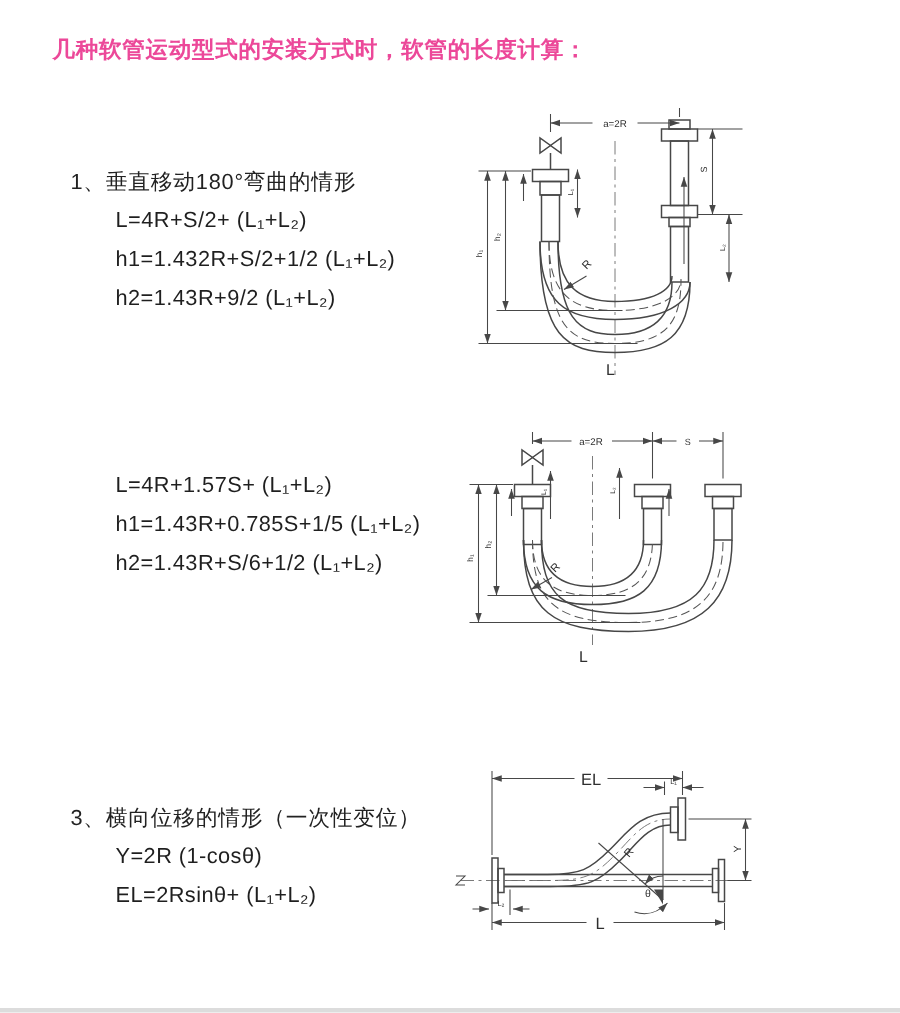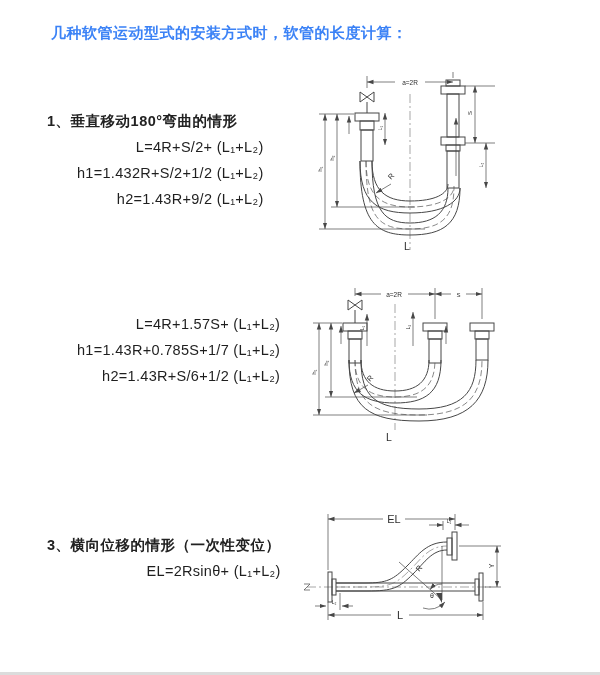--- a/index.html
+++ b/index.html
@@ -1,26 +1,26 @@
 <!DOCTYPE html>
 <html><head>
 <meta charset="utf-8">
 <style>
   html,body{margin:0;padding:0;}
   body{
     width:600px;height:675px;position:relative;background:#ffffff;
     font-family:"Liberation Sans","DejaVu Sans",sans-serif;color:#2b2b2b;overflow:hidden;
   }
   .title{
-    position:absolute;left:51px;top:24px;font-size:15px;font-weight:600;
-    letter-spacing:0.5px;color:#3b82f6;
+    position:absolute;left:35px;top:24px;font-size:15px;font-weight:600;
+    letter-spacing:0.5px;color:#ec4899;
   }
   .sec{position:absolute;left:47px;}
-  .sec .heading{font-size:14.5px;font-weight:700;color:#222;letter-spacing:0.5px;}
-  .sec .formula{margin:7px 0 0 30px;font-size:14.5px;line-height:19px;color:#1f1f1f;letter-spacing:0.3px;text-align:right;}
+  .sec .heading{font-size:14.5px;font-weight:400;color:#222;letter-spacing:0.5px;}
+  .sec .formula{margin:7px 0 0 30px;font-size:14.5px;line-height:19px;color:#1f1f1f;letter-spacing:0.3px;}
   #sec1{top:112px;}
   #sec2{top:308px;}
   #sec3{top:536px;}
   .diag{position:absolute;}
   #d1{left:305px;top:66px;}
   #d2{left:305px;top:280px;}
   #d3{left:295px;top:500px;}
   svg .ln{stroke:#474747;stroke-width:1;fill:none;}
   svg .tn{stroke:#474747;stroke-width:0.7;fill:none;}
   svg .dm{stroke:#474747;stroke-width:0.7;fill:none;}
@@ -36,26 +36,27 @@
 
 <div class="sec" id="sec1">
   <div class="heading">1、垂直移动180°弯曲的情形</div>
   <div class="formula">L=4R+S/2+ (L₁+L₂)</div>
   <div class="formula">h1=1.432R+S/2+1/2 (L₁+L₂)</div>
   <div class="formula">h2=1.43R+9/2 (L₁+L₂)</div>
 </div>
 
 <div class="sec" id="sec2">
   <div class="formula">L=4R+1.57S+ (L₁+L₂)</div>
-  <div class="formula">h1=1.43R+0.785S+1/7 (L₁+L₂)</div>
+  <div class="formula">h1=1.43R+0.785S+1/5 (L₁+L₂)</div>
   <div class="formula">h2=1.43R+S/6+1/2 (L₁+L₂)</div>
 </div>
 
 <div class="sec" id="sec3">
   <div class="heading">3、横向位移的情形（一次性变位）</div>
+  <div class="formula">Y=2R (1-cosθ)</div>
   <div class="formula">EL=2Rsinθ+ (L₁+L₂)</div>
 </div>
 
 <svg id="d1" class="diag" width="215" height="192" viewBox="0 0 215 192">
   <defs>
     <marker id="a1" markerWidth="8" markerHeight="7" refX="6.5" refY="3" orient="auto-start-reverse" markerUnits="userSpaceOnUse">
       <path d="M0,0.8 L6.5,3 L0,5.2 Z" fill="#474747"></path>
     </marker>
     <pattern id="hp1" width="4.5" height="4.5" patternUnits="userSpaceOnUse">
       <path d="M0,0 L4.5,4.5 M4.5,0 L0,4.5" stroke="#6a6a6a" stroke-width="0.6"></path>

